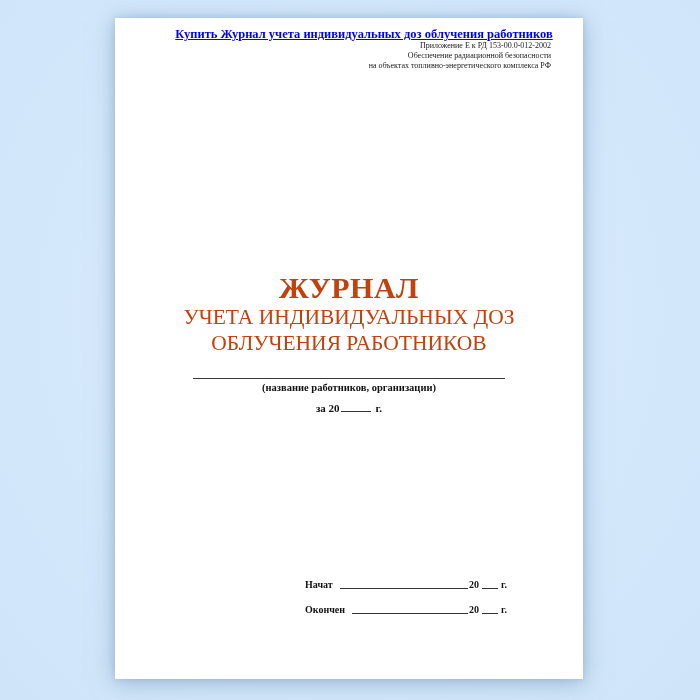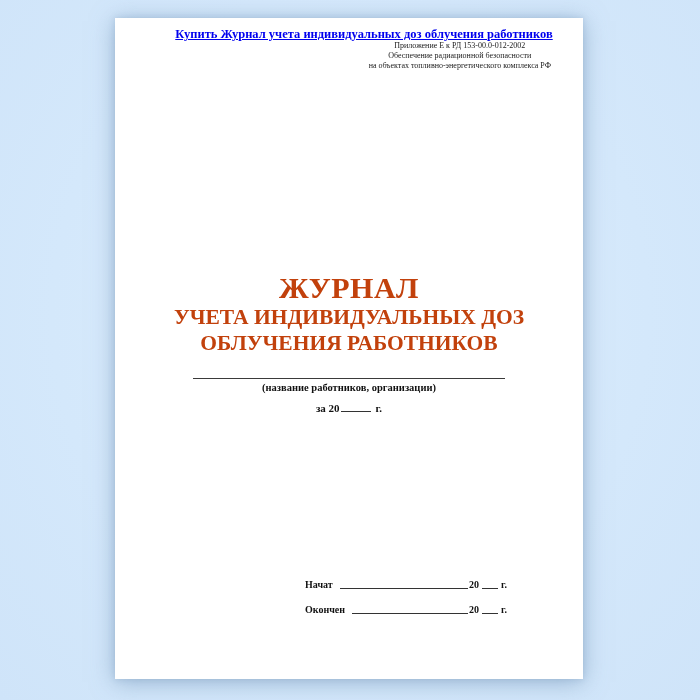--- a/index.html
+++ b/index.html
@@ -43,21 +43,21 @@
     font-weight: bold;
     color: #0000ee;
     text-decoration: underline;
     cursor: pointer;
   }
   
   .ref-block {
     position: absolute;
     top: 23px;
     right: 32px;
-    text-align: center;
+    text-align: right;
     font-size: 8px;
     line-height: 10px;
     color: #1a1a1a;
   }
   
   .title-block {
     position: absolute;
     top: 254px;
     left: 0;
     right: 0;
@@ -65,21 +65,21 @@
     color: #c2410c;
   }
   .title-main {
     font-size: 30px;
     font-weight: bold;
     line-height: 32px;
     letter-spacing: 0.5px;
   }
   .title-sub {
     font-size: 21.5px;
-    font-weight: bold;
+    font-weight: normal;
     line-height: 26px;
   }
   
   .org-block {
     position: absolute;
     top: 352px;
     left: 0;
     right: 0;
     text-align: center;
   }

